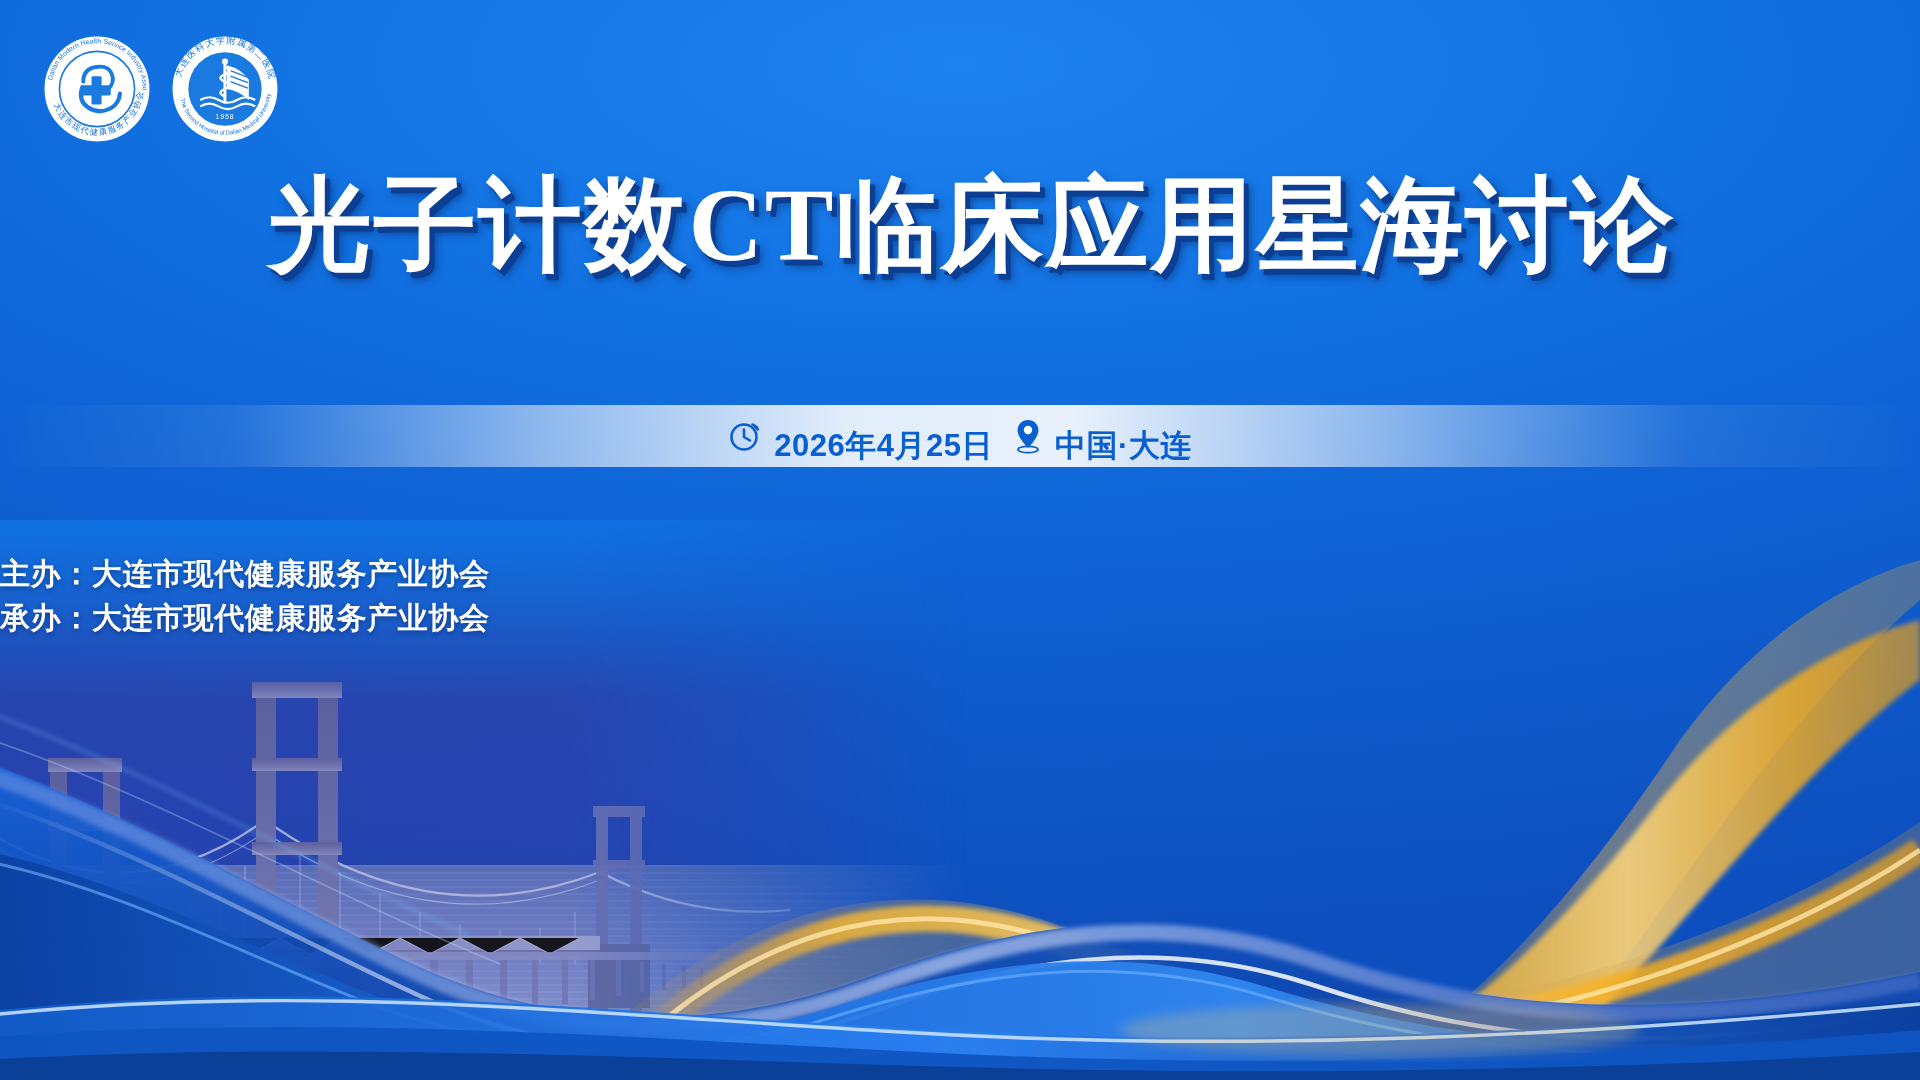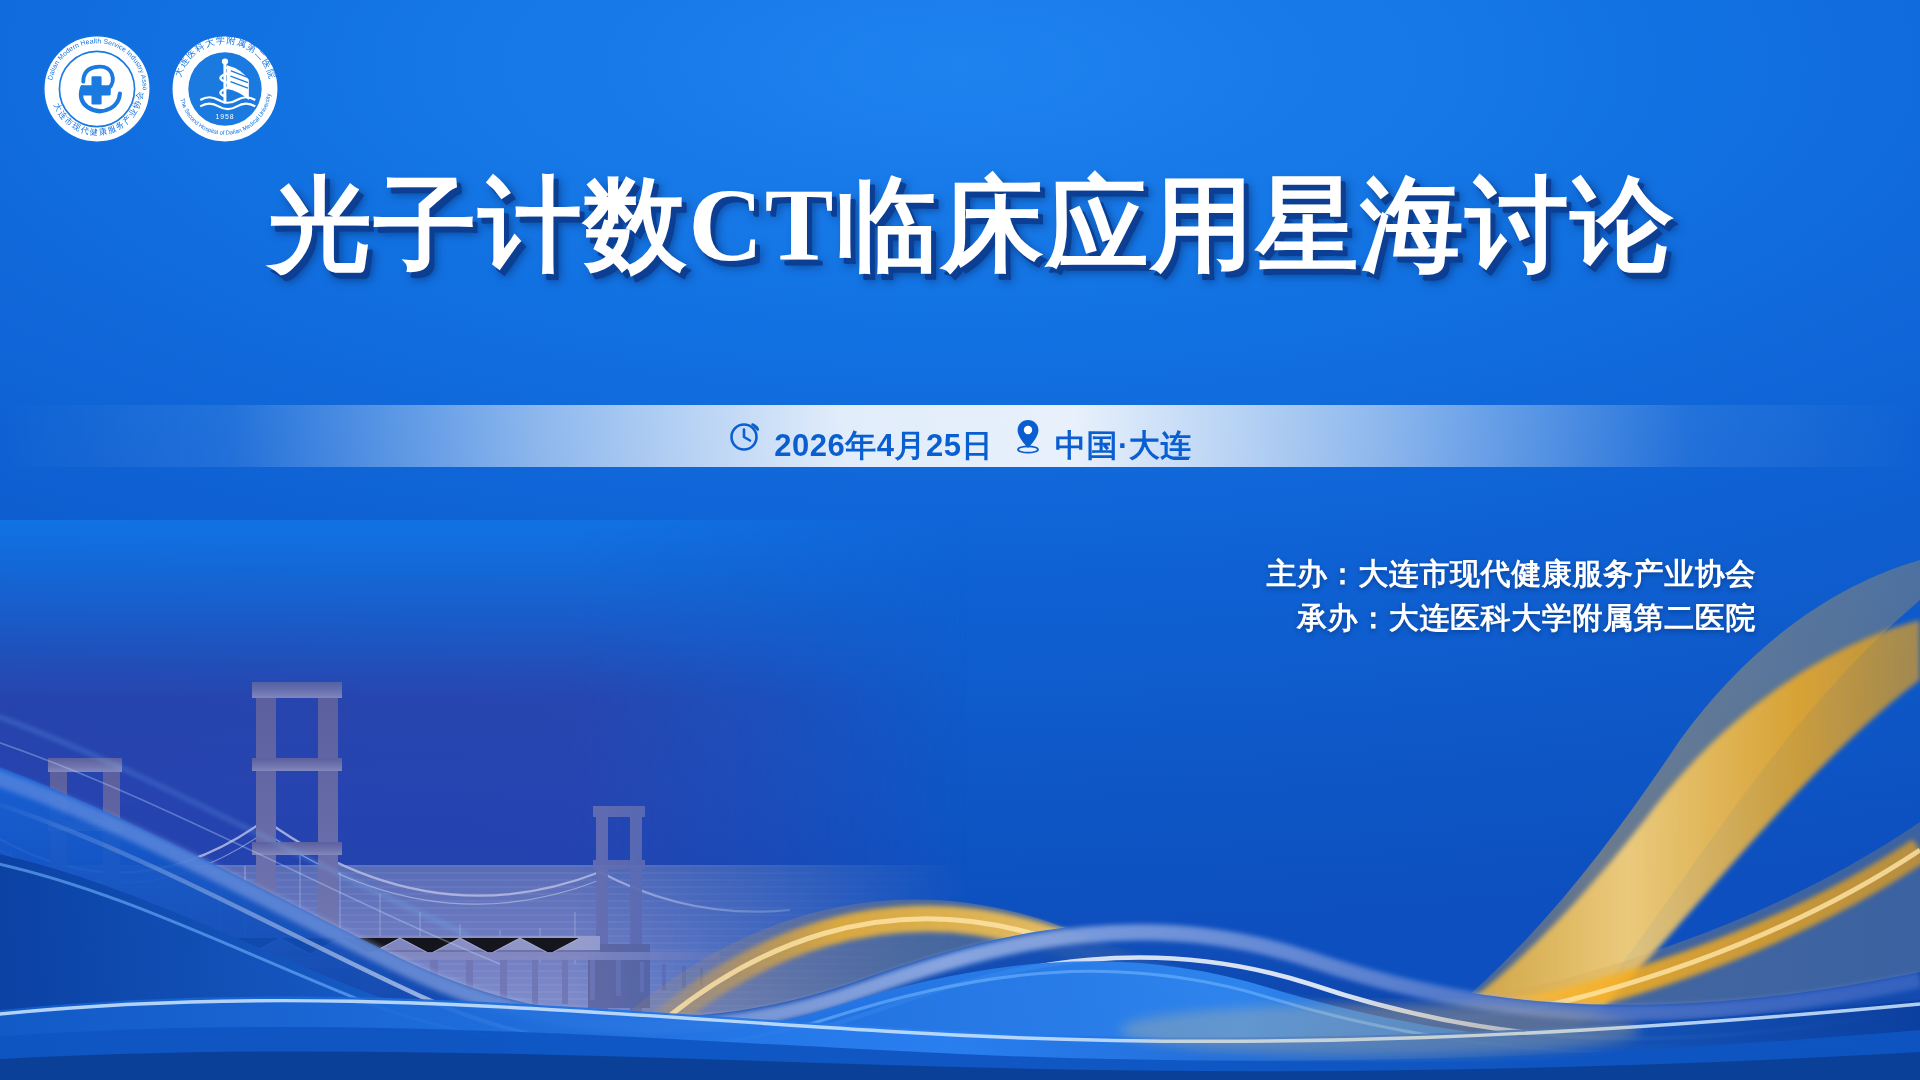--- a/index.html
+++ b/index.html
@@ -85,21 +85,21 @@
   .meta-item{ display:flex; align-items:center; gap:12px; }
   .meta-text{
     font-size:31px; font-weight:700; color:#0a5fd0; letter-spacing:.5px;
     white-space:nowrap;
     margin-top:20px;
   }
   .meta-ico{ display:block; }
 
   
   .orgs{
-    position:absolute; left:0; top:552px; width:1756px; text-align:right; z-index:25;
+    position:absolute; left:0; top:552px; width:1756px; text-align:left; z-index:25;
   }
   .org-line{
     font-size:30px; font-weight:700; color:#ffffff; line-height:1.48;
     letter-spacing:.6px; text-shadow:0 2px 5px rgba(3,28,78,.45);
     white-space:nowrap;
   }
 
   
   .waves{ position:absolute; left:0; bottom:0; width:1920px; height:520px; z-index:20; pointer-events:none; }
 </style>
@@ -299,21 +299,21 @@
                  C25.4 6.5 21 2 15 2 Z" fill="#0a5fd0"></path>
         <circle cx="15" cy="12" r="4.2" fill="#ffffff"></circle>
         <ellipse cx="15" cy="31.5" rx="10" ry="3.2" fill="none" stroke="#0a5fd0" stroke-width="1.8"></ellipse>
       </svg>
       <span class="meta-text">中国·大连</span>
     </div>
   </div>
 
   <div class="orgs">
     <div class="org-line">主办：大连市现代健康服务产业协会</div>
-    <div class="org-line">承办：大连医科大学附属第二医院</div>
+    <div class="org-line">承办：大连市现代健康服务产业协会</div>
   </div>
 
   <svg class="waves" viewBox="0 0 1920 520" preserveAspectRatio="none">
     <defs>
       <linearGradient id="gold1" x1="0" y1="0" x2="1" y2="0">
         <stop offset="0%" stop-color="#f7a81b" stop-opacity="0"></stop>
         <stop offset="18%" stop-color="#f8b62a" stop-opacity=".85"></stop>
         <stop offset="48%" stop-color="#ffd77a" stop-opacity=".95"></stop>
         <stop offset="78%" stop-color="#f6ae1f" stop-opacity=".9"></stop>
         <stop offset="100%" stop-color="#e8a018" stop-opacity=".75"></stop>

